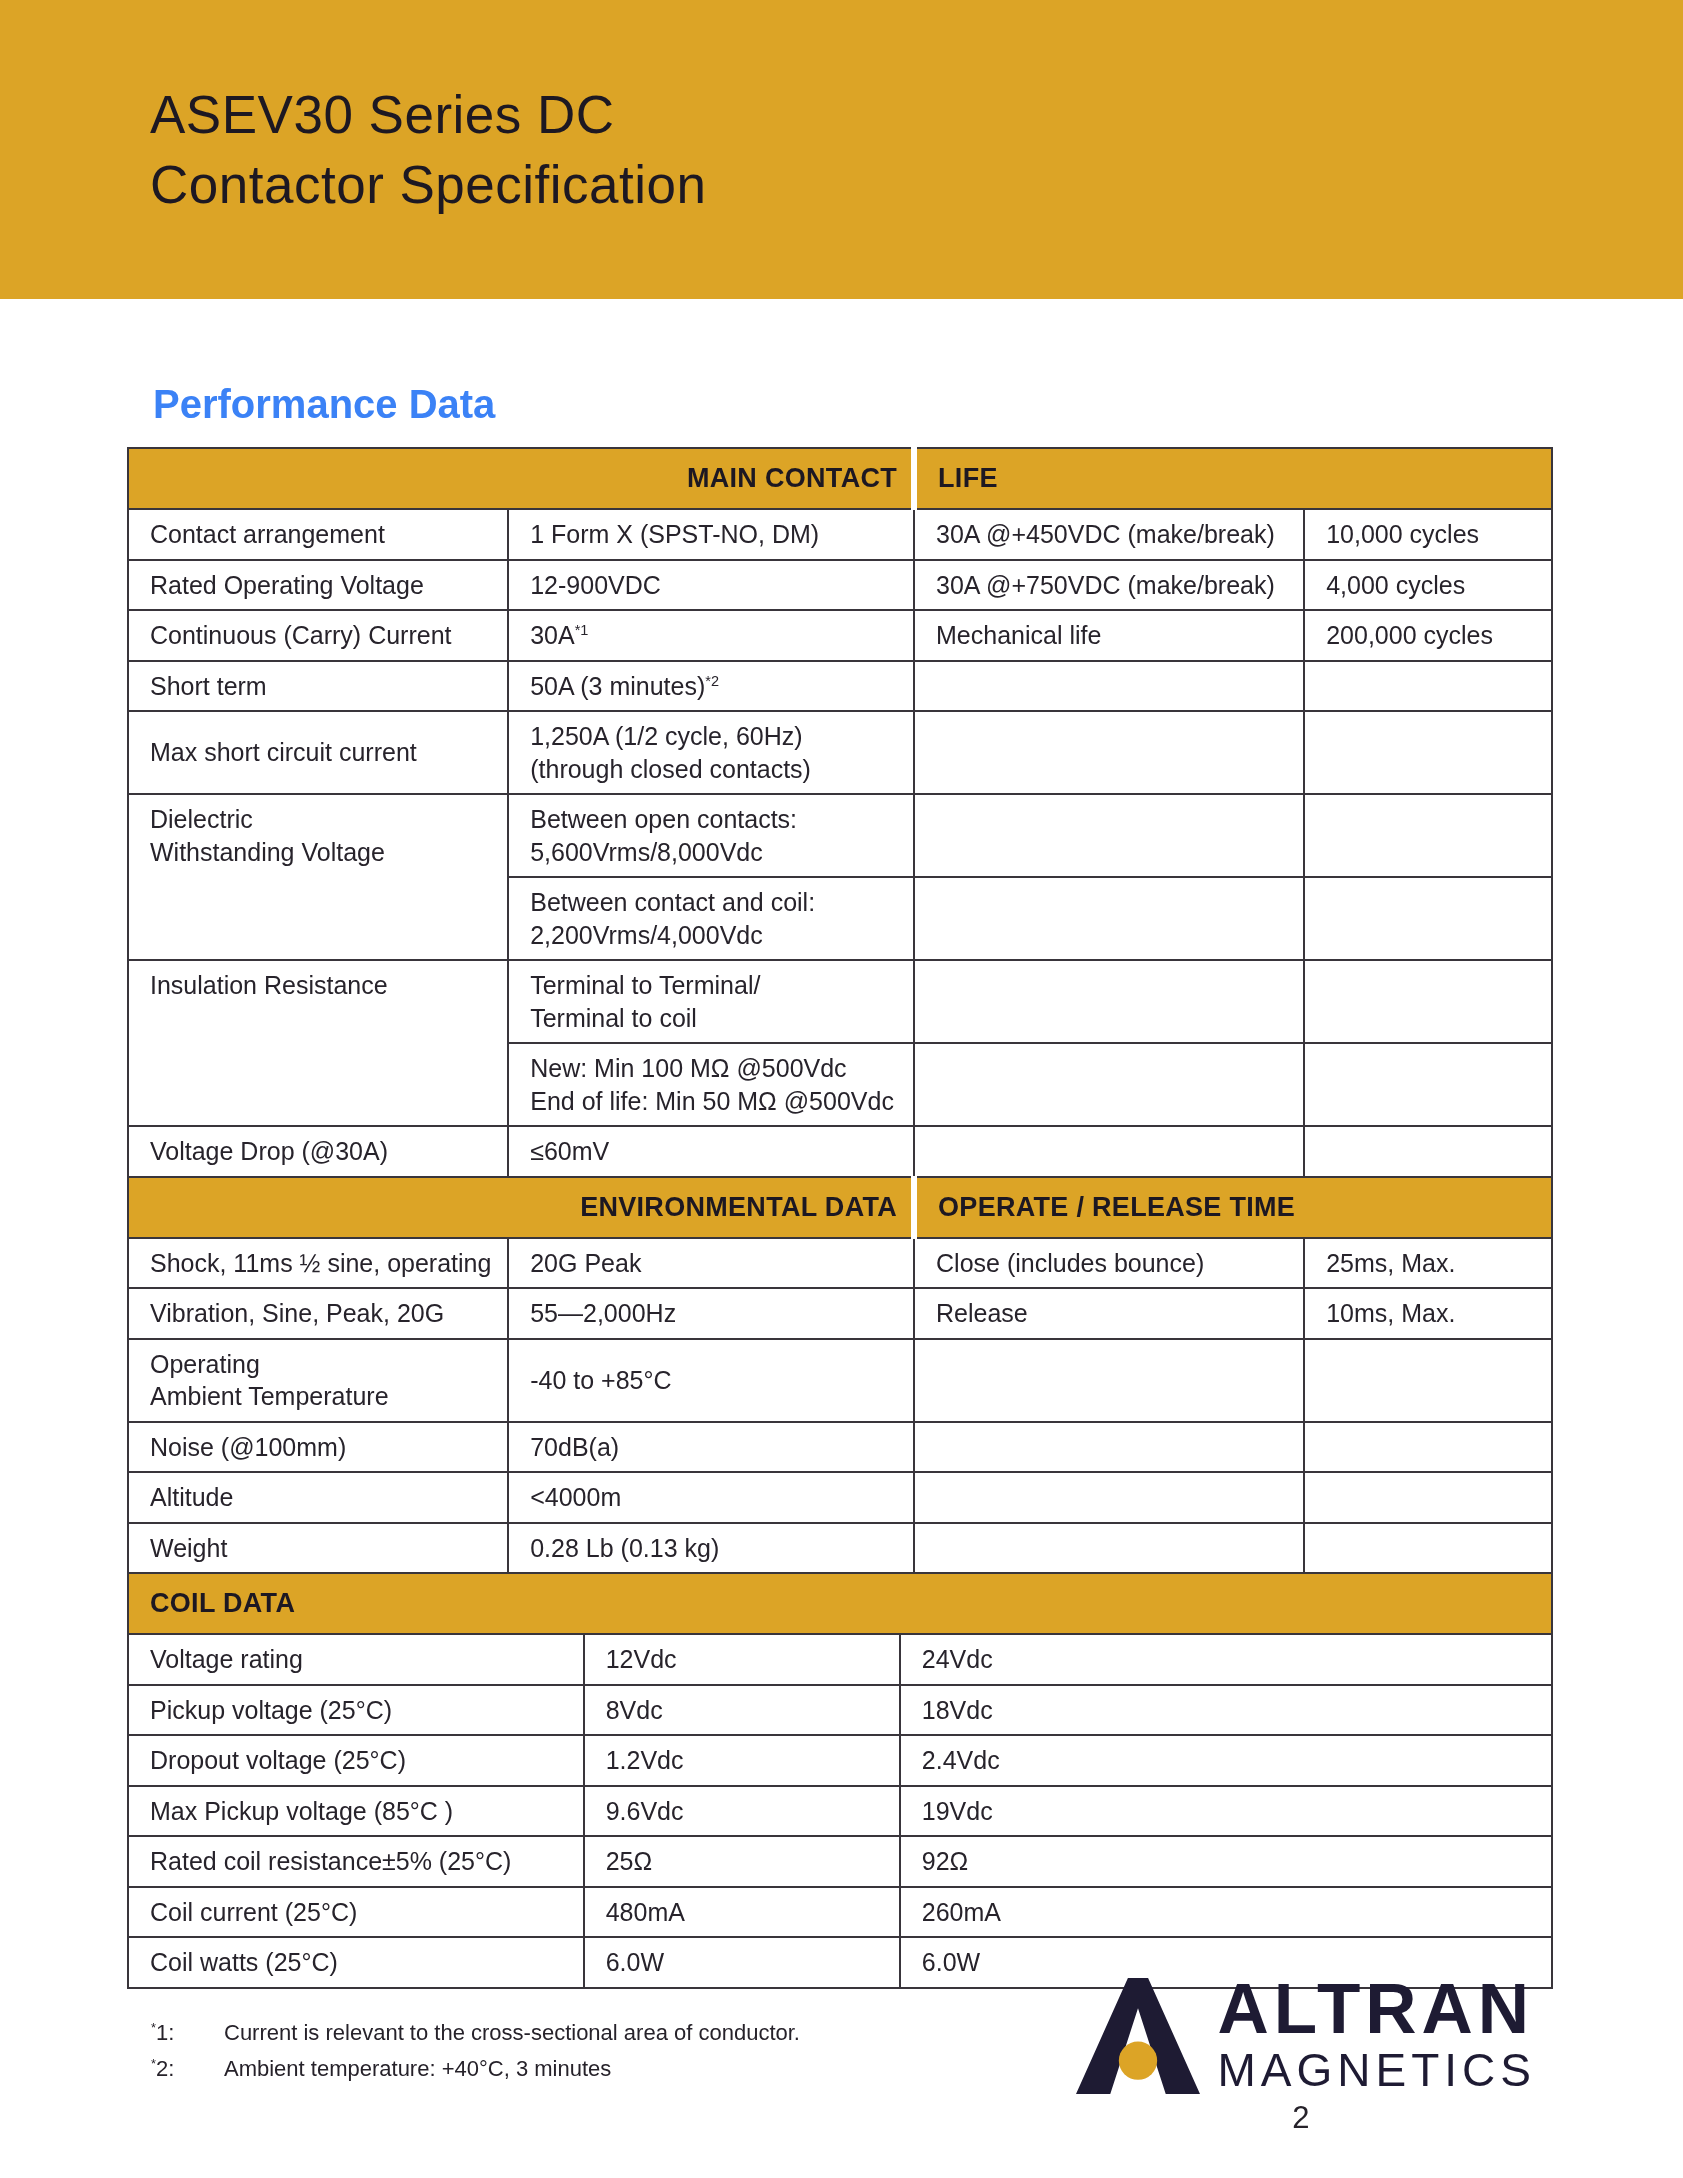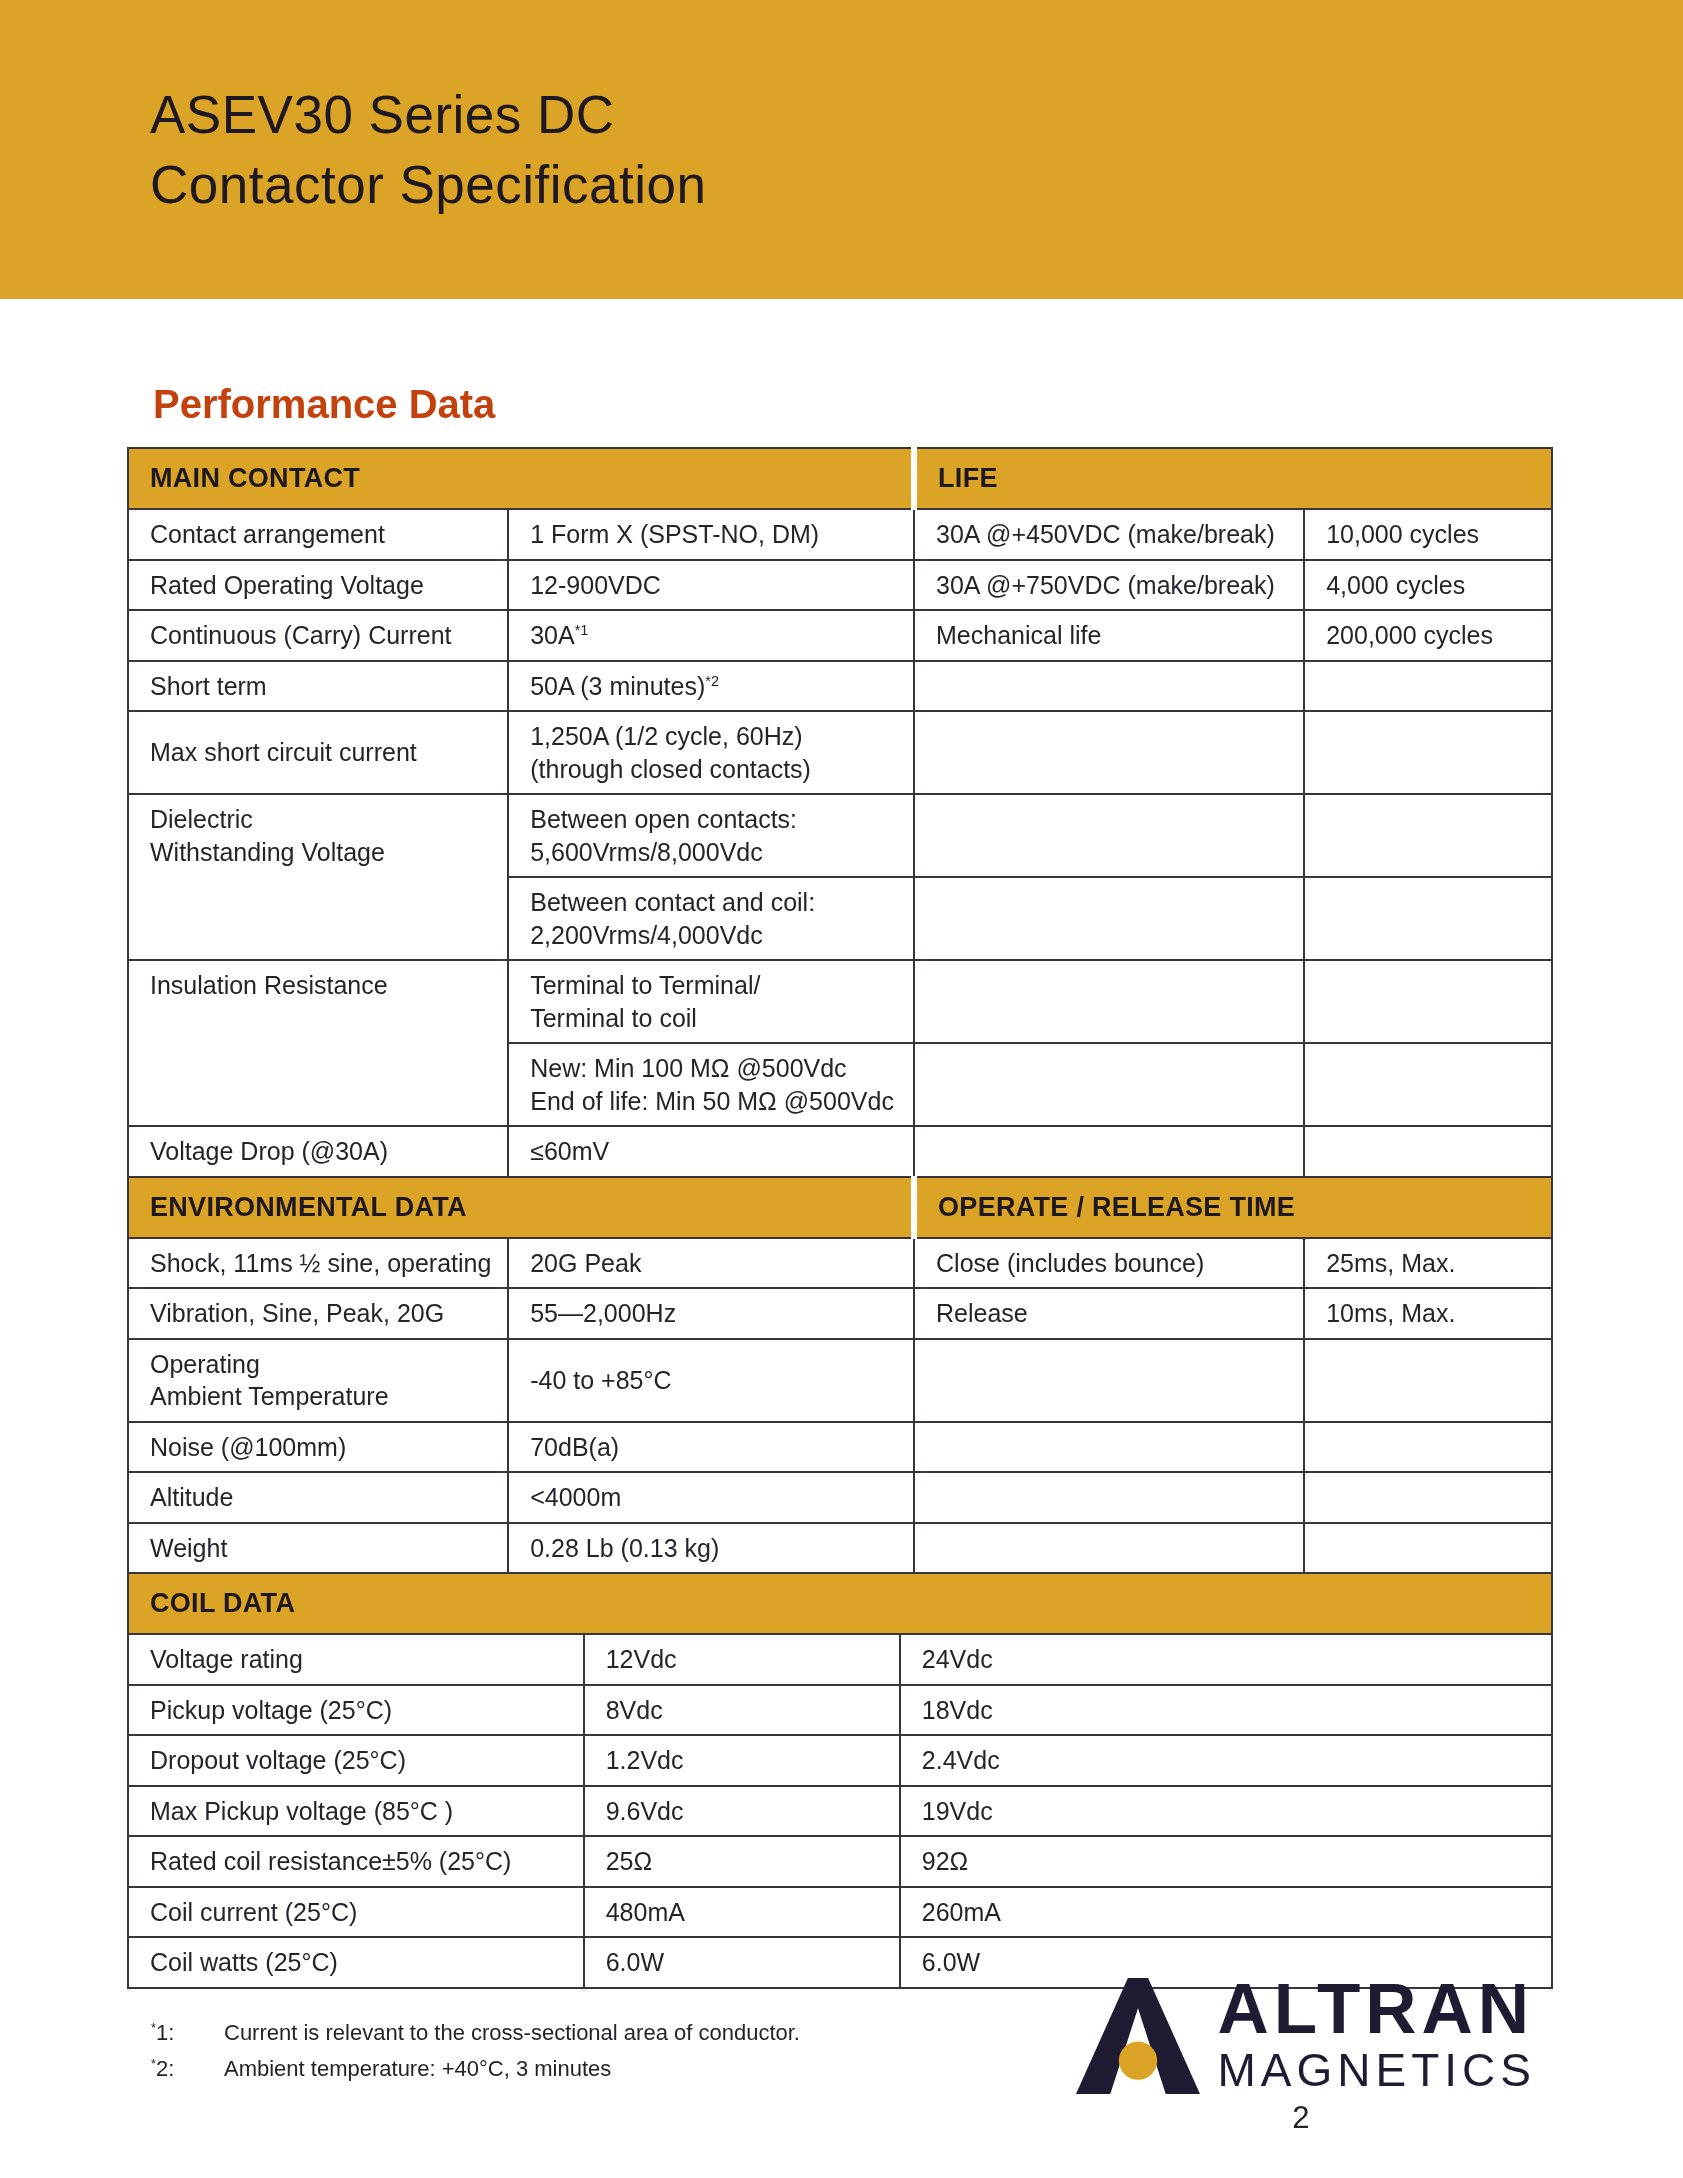--- a/index.html
+++ b/index.html
@@ -24,38 +24,38 @@
   }
   .banner .t{
     font-size:53px;font-weight:normal;color:#1D1822;line-height:1.32;
     letter-spacing:0.5px;
   }
   .content{
     position:absolute;left:127px;top:299px;width:1426px;
   }
   .section-title{
     margin:83px 0 20px 26px;
-    font-size:40px;font-weight:bold;color:#c2410c;
+    font-size:40px;font-weight:bold;color:#3b82f6;
   }
   table{border-collapse:collapse;width:1426px;table-layout:fixed;}
   td,th{
     border:2px solid var(--border);
     padding:8px 14px 8px 21px;
     font-size:25px;line-height:1.3;
     vertical-align:middle;text-align:left;
     white-space:pre-line;overflow:hidden;
     font-weight:normal;color:var(--ink);
   }
   th.gold{
     background:var(--gold);
     font-weight:bold;font-size:27px;color:#1D1822;
     padding-top:12px;padding-bottom:12px;
     letter-spacing:0.3px;
   }
-  th.gold.split{border-right:6px solid #fff;}
+  th.gold.split{border-right:6px solid #fff;text-align:right;}
   td.vtop{vertical-align:top;}
   sup{font-size:58%;vertical-align:super;line-height:0;}
   #coil-table{margin-top:-2px;}
   .footnotes{margin:26px 0 0 24px;}
   .footnote{display:flex;font-size:22px;line-height:1.65;color:#26222A;}
   .fn-label{width:73px;flex:0 0 auto;}
   .logo-block{
     position:absolute;right:147px;bottom:42px;
     display:flex;flex-direction:column;align-items:center;
   }

